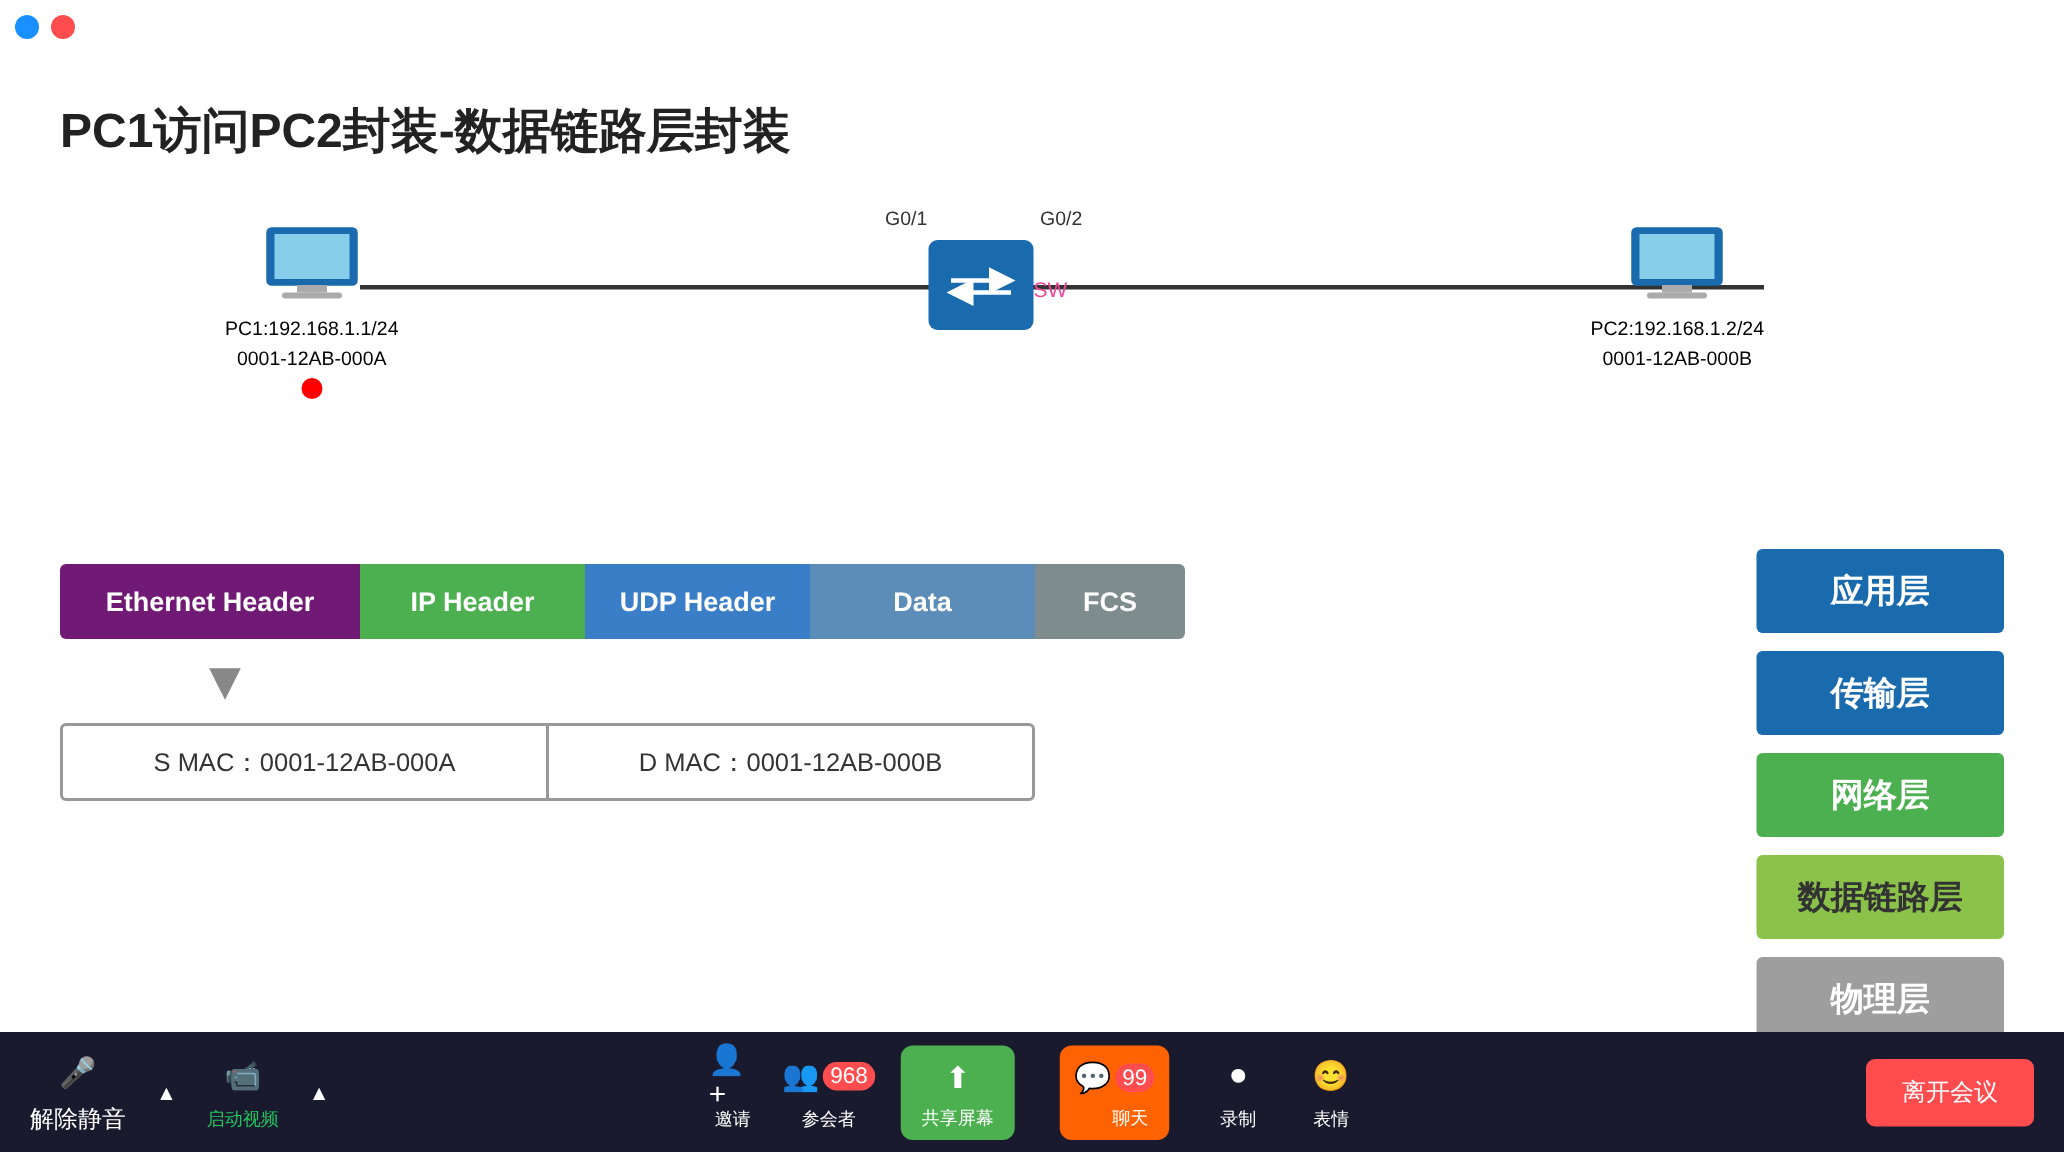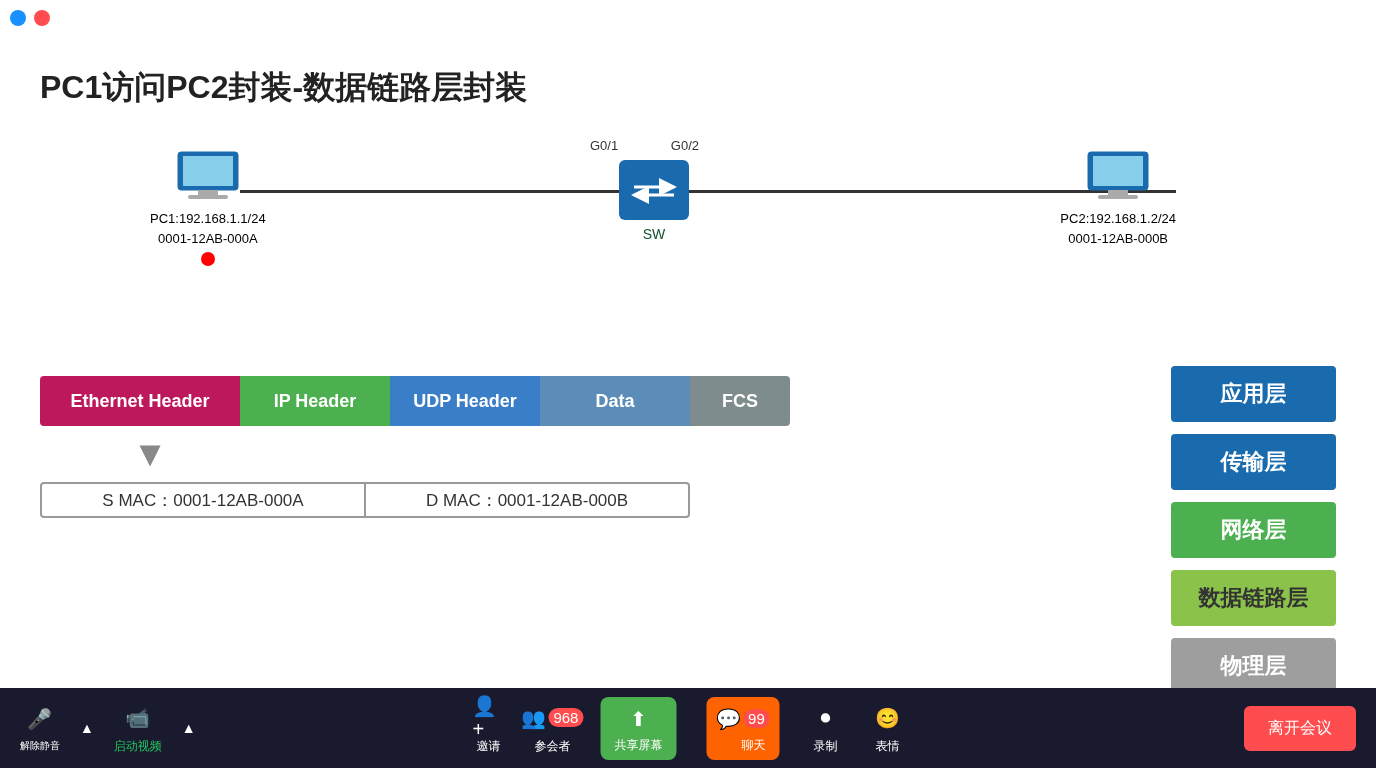--- a/index.html
+++ b/index.html
@@ -79,41 +79,41 @@
     .red-dot {
       width: 14px; height: 14px;
       background: red;
       border-radius: 50%;
       margin-top: 4px;
     }
 
     .sw-container {
       position: absolute;
       display: flex;
-      flex-direction: column;
+      flex-direction: row;
       align-items: center;
       left: 560px;
       top: 20px;
       padding-left: 19px;
     }
 
     .sw-icon {
       width: 70px;
       height: 60px;
       background: #1a6bad;
       border-radius: 6px;
       display: flex;
       align-items: center;
       justify-content: center;
     }
 
     .sw-label {
       font-size: 14px;
       margin-top: 6px;
-      color: #14532d;
+      color: #ec4899;
     }
 
     .port-label {
       position: absolute;
       font-size: 13px;
       color: #333;
     }
 
     
     .frame-section {
@@ -132,40 +132,40 @@
     .frame-cell {
       display: flex;
       align-items: center;
       justify-content: center;
       font-size: 18px;
       font-weight: bold;
       color: #fff;
       padding: 0 16px;
     }
 
-    .cell-eth { background: #be185d; min-width: 200px; }
+    .cell-eth { background: #701a75; min-width: 200px; }
     .cell-ip  { background: #4CAF50; min-width: 150px; }
     .cell-udp { background: #3B7EC8; min-width: 150px; }
     .cell-data{ background: #5B8DB8; min-width: 150px; }
     .cell-fcs { background: #7E8C8D; min-width: 100px; }
 
     
     .down-arrow {
       width: 40px;
       margin: 10px 90px;
       text-align: center;
       font-size: 36px;
       color: #888;
       line-height: 1;
     }
 
     
     .mac-table {
       display: flex;
-      height: 36px;
+      height: 52px;
       border: 2px solid #999;
       border-radius: 4px;
       overflow: hidden;
       width: 650px;
     }
 
     .mac-cell {
       display: flex;
       align-items: center;
       justify-content: center;
@@ -400,21 +400,21 @@
   </div>
 
 </div>
 
 <div class="bottom-toolbar">
 
   <div class="toolbar-left">
 
     <div class="tb-item">
       <div class="tb-icon mic">🎤</div>
-      <div style="color:#fff;font-size:10px;">解除静音</div>
+      <div style="color:#fff;font-size:16px;">解除静音</div>
     </div>
     <div class="tb-item">
       <div style="color:#fff;font-size:14px;">▲</div>
     </div>
 
     <div class="tb-item">
       <div class="tb-icon cam">📹</div>
       <div style="color:#22c55e;font-size:12px;">启动视频</div>
     </div>
     <div class="tb-item">

